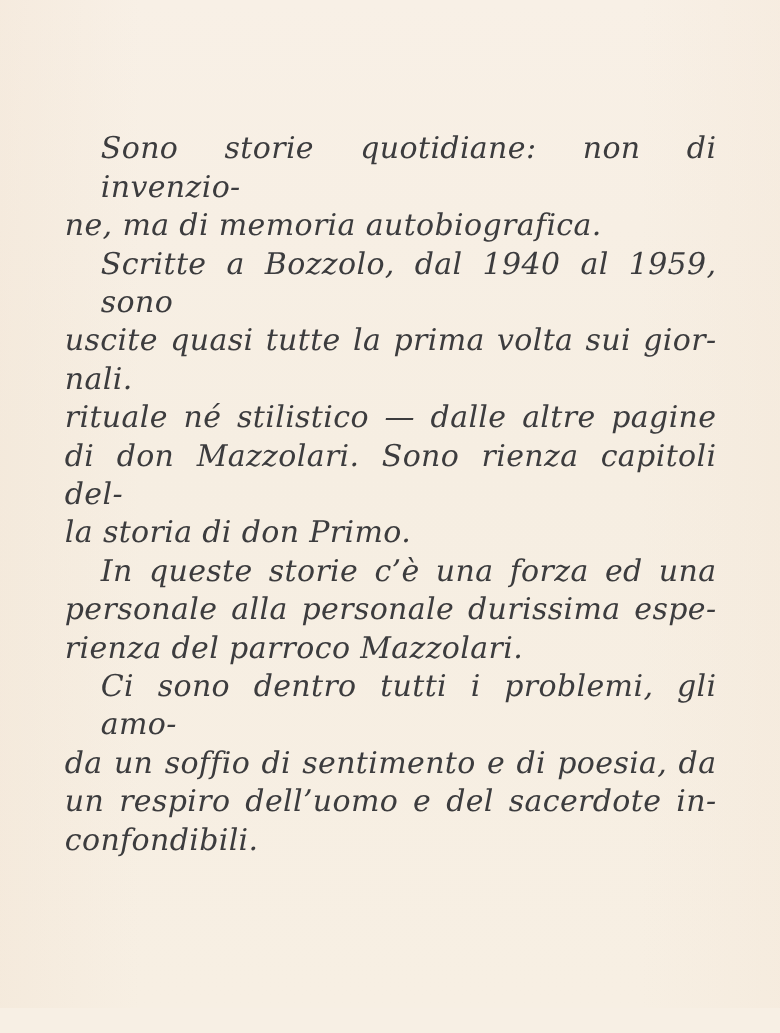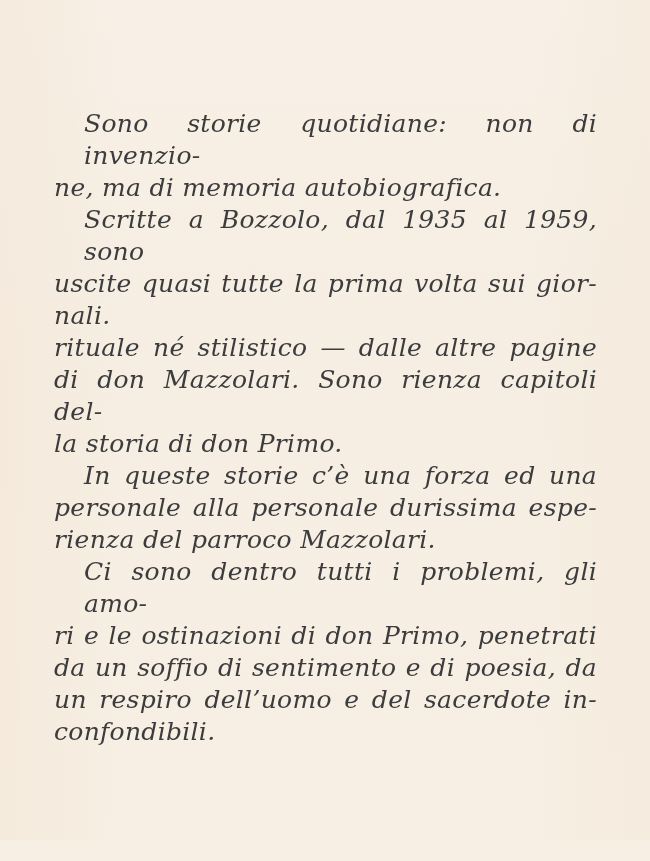--- a/index.html
+++ b/index.html
@@ -54,35 +54,34 @@
 <body>
 
 <div class="page">
   <div class="text-block">
 
   <div class="paragraph">
         <div class="line first">Sono storie quotidiane: non di invenzio-</div>
         <div class="line last">ne, ma di memoria autobiografica.</div>
       </div>
       <div class="paragraph">
-        <div class="line first">Scritte a Bozzolo, dal 1935 al 1959, sono</div>
+        <div class="line first">Scritte a Bozzolo, dal 1940 al 1959, sono</div>
         <div class="line">uscite quasi tutte la prima volta sui gior-</div>
         <div class="line last">nali.</div>
       </div>
       <div class="paragraph">
         <div class="line">rituale né stilistico — dalle altre pagine</div>
         <div class="line">di don Mazzolari. Sono rienza capitoli del-</div>
         <div class="line last">la storia di don Primo.</div>
       </div>
       <div class="paragraph">
         <div class="line first">In queste storie c’è una forza ed una</div>
         <div class="line">personale alla personale durissima espe-</div>
         <div class="line last">rienza del parroco Mazzolari.</div>
       </div>
       <div class="paragraph">
         <div class="line first">Ci sono dentro tutti i problemi, gli amo-</div>
-        <div class="line">ri e le ostinazioni di don Primo, penetrati</div>
         <div class="line">da un soffio di sentimento e di poesia, da</div>
         <div class="line">un respiro dell’uomo e del sacerdote in-</div>
         <div class="line last">confondibili.</div>
       </div>
     </div>
 </div>
 
 </body></html>

